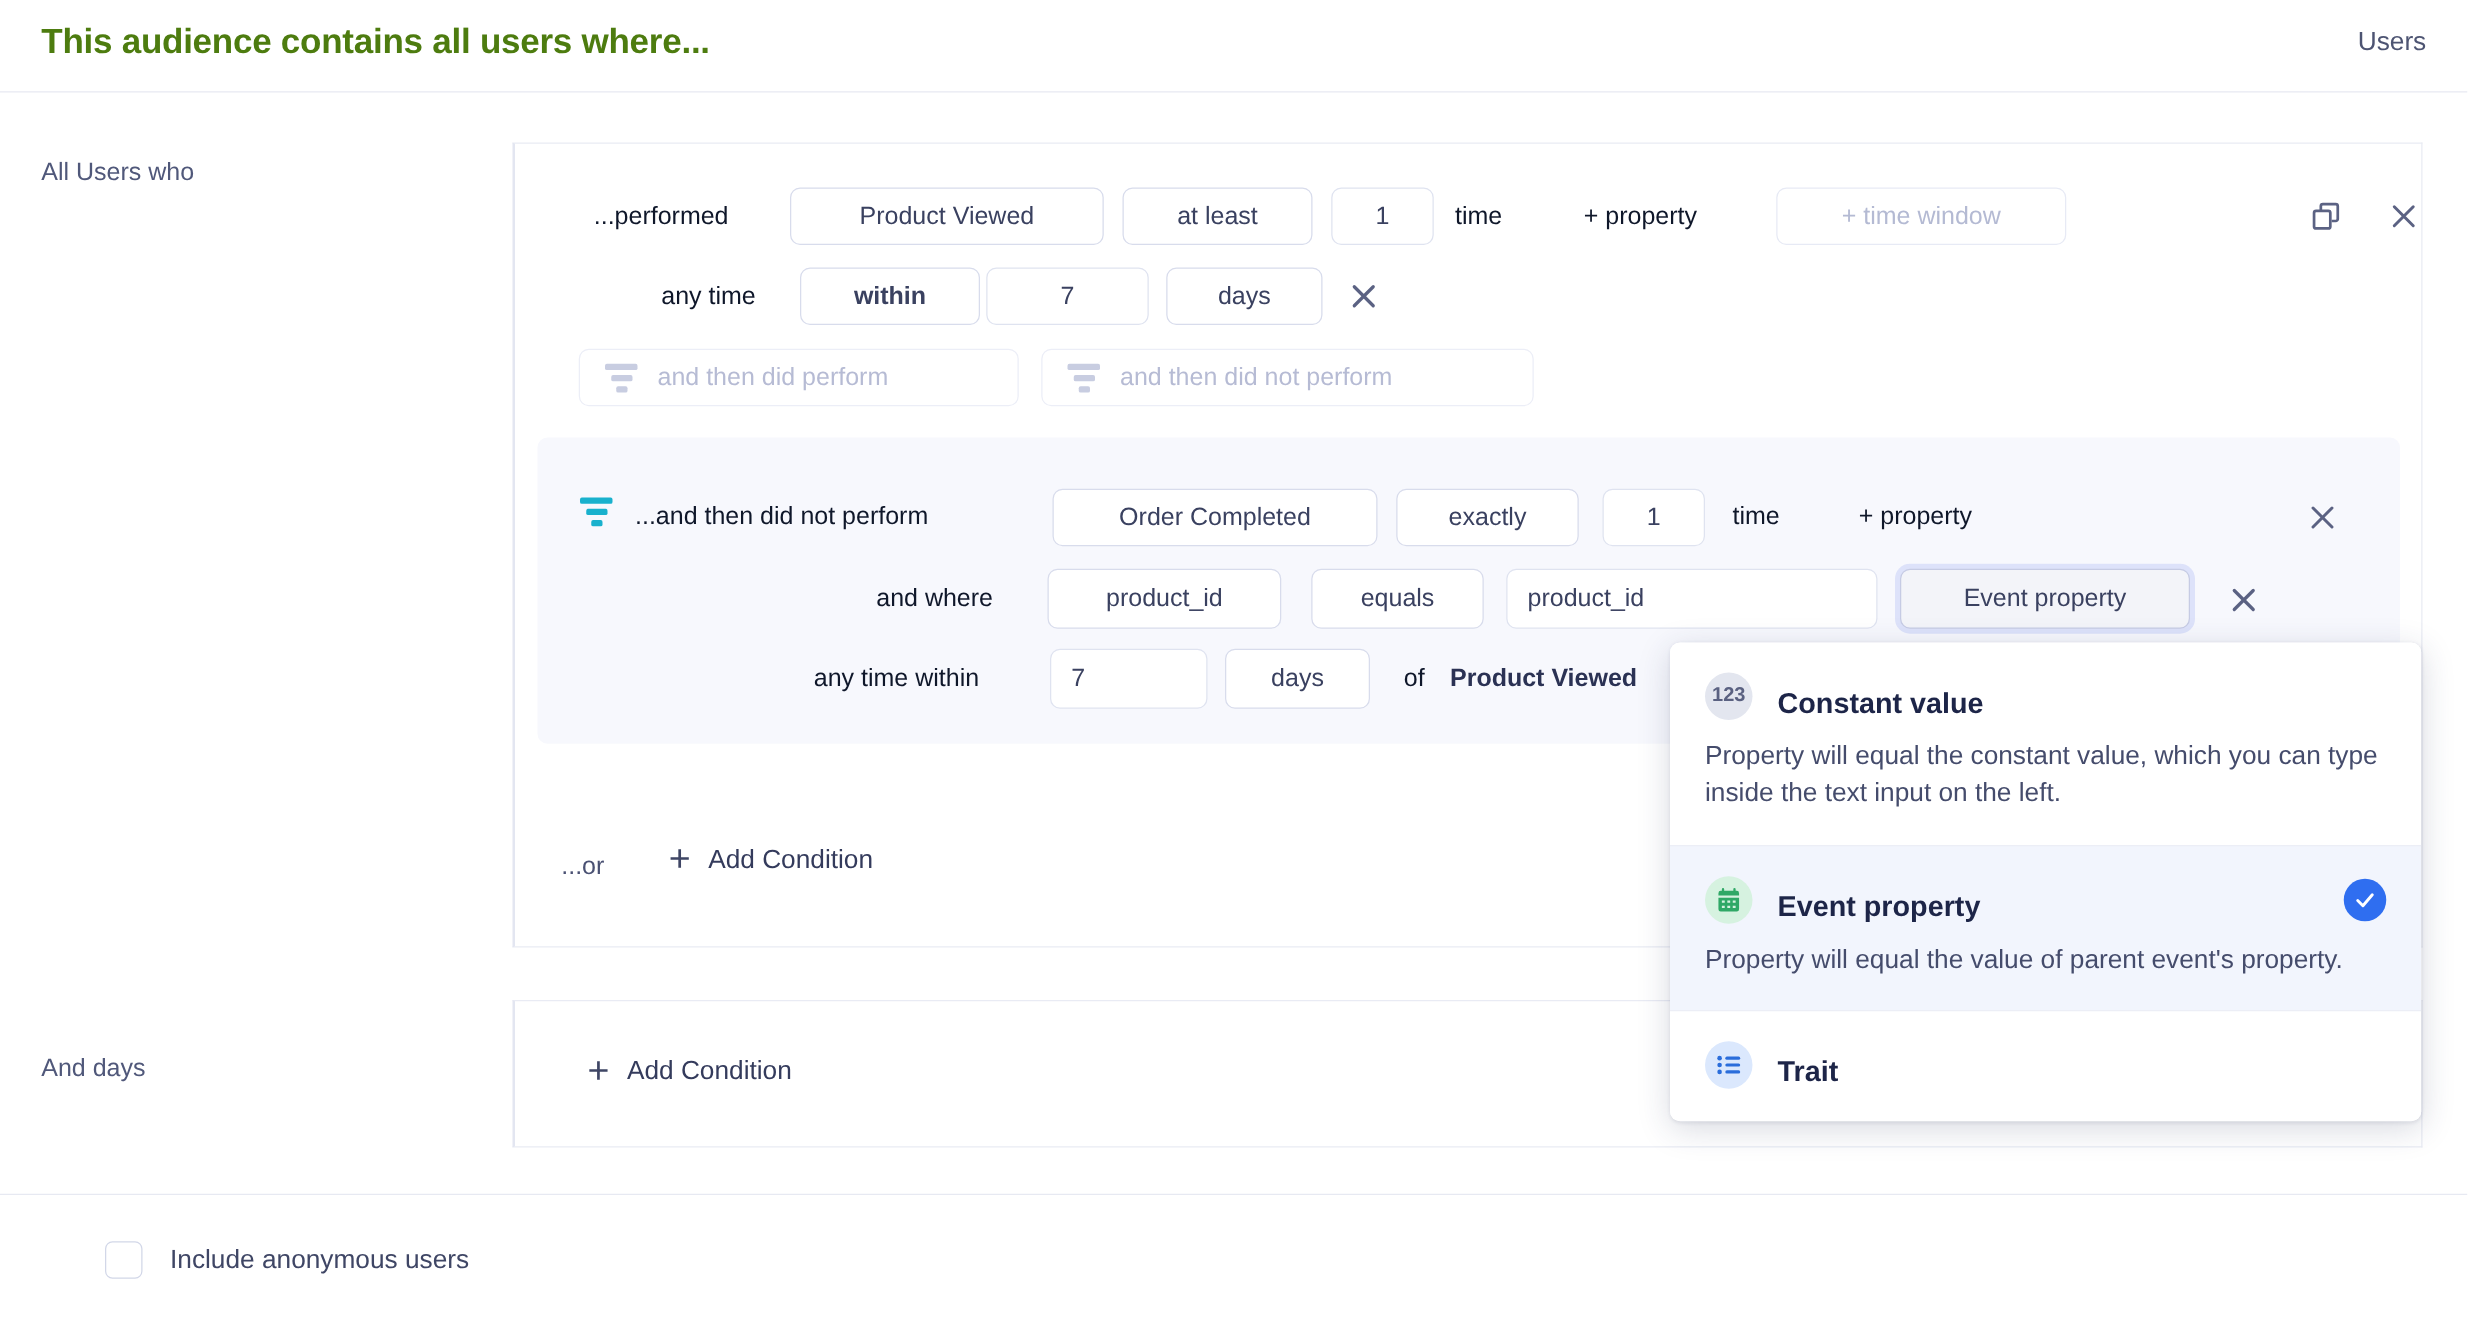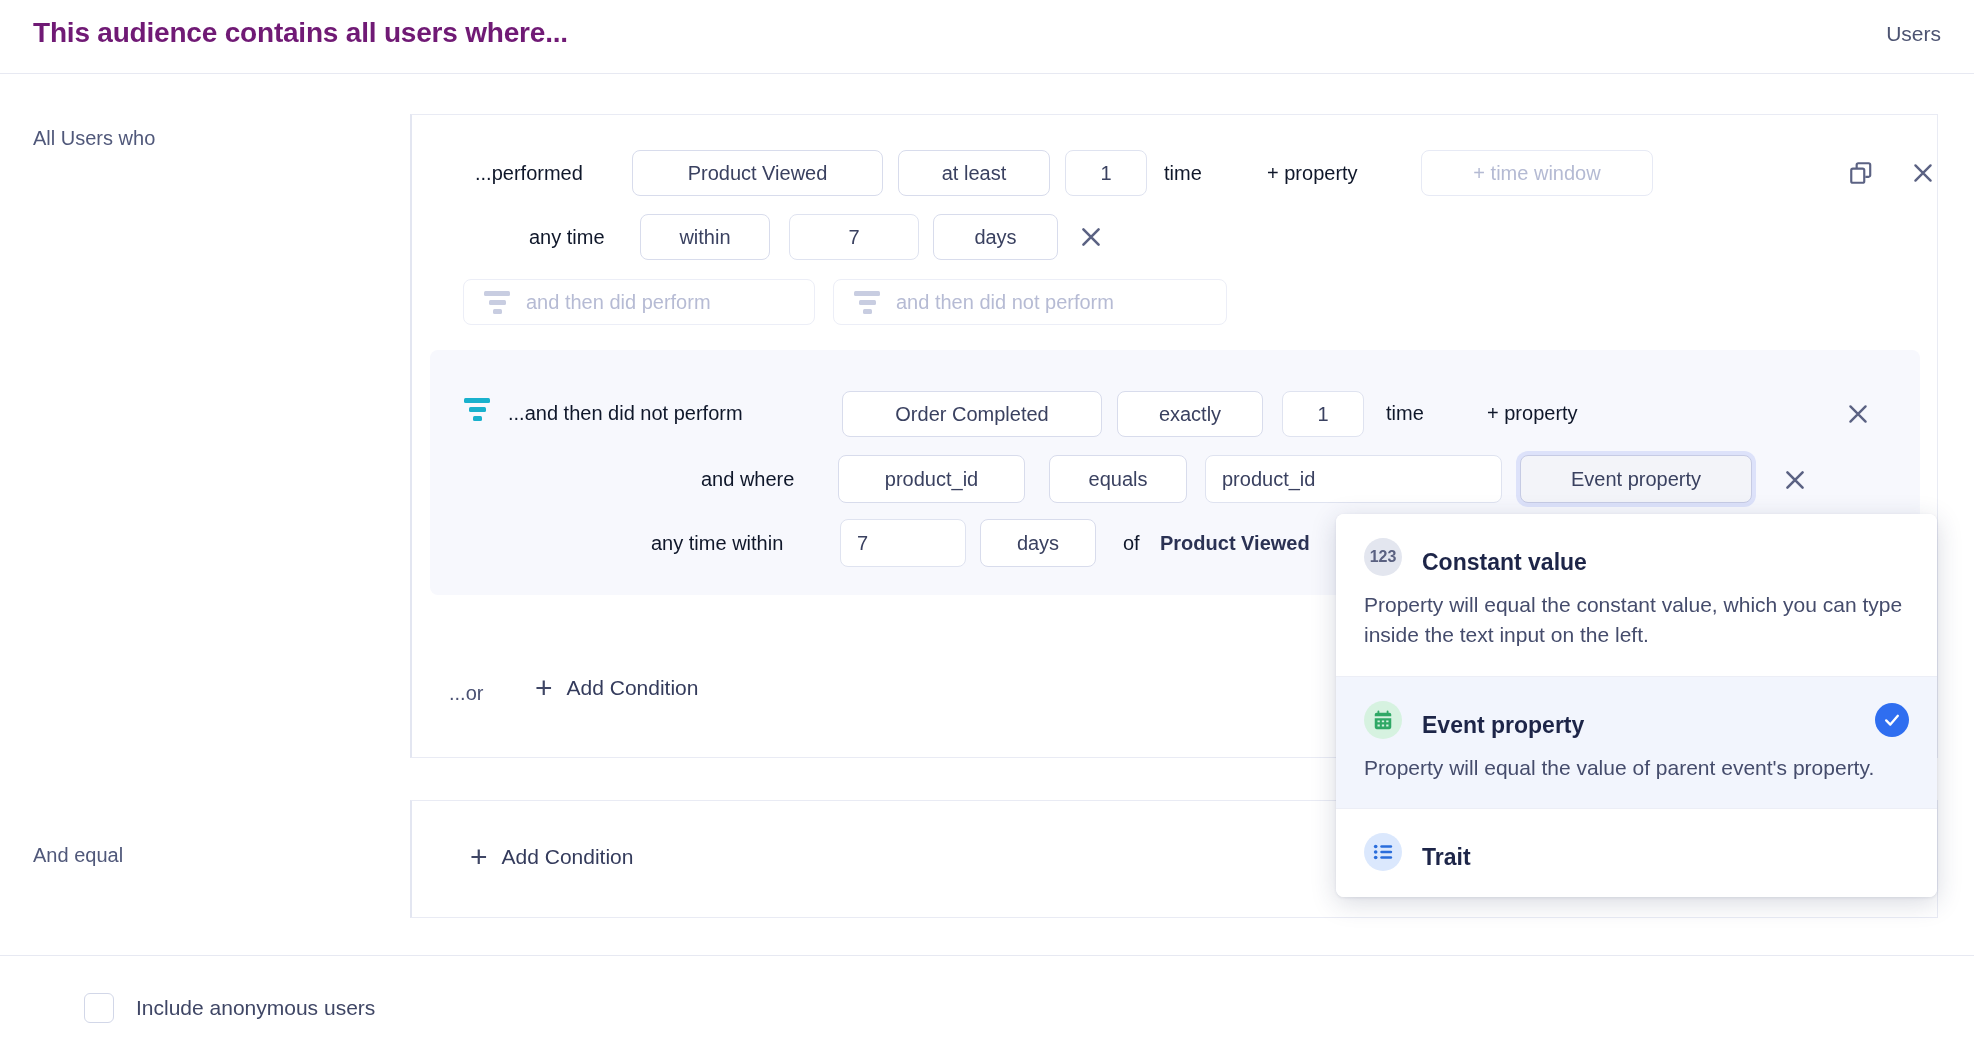--- a/index.html
+++ b/index.html
@@ -12,21 +12,21 @@
   }
   .page { position: relative; width: 1974px; height: 1054px; }
 
   
   .header {
     position: absolute; left: 0; top: 0; width: 1974px; height: 74px;
     border-bottom: 1px solid #e7e9f2;
   }
   .header-title {
     position: absolute; left: 33px; top: 17px;
-    font-size: 28px; font-weight: 700; color: #701a75;
+    font-size: 28px; font-weight: 700; color: #4d7c0f;
     letter-spacing: -0.2px;
   }
   .clone-link {
     position: absolute; right: 33px; top: 22px;
     font-size: 21px; color: #4d5472; cursor: pointer;
   }
 
   
   .left-label {
     position: absolute; left: 33px;
@@ -174,21 +174,21 @@
 <body>
 
 <div class="page">
 
   <div class="header">
     <div class="header-title">This audience contains all users where...</div>
     <div class="clone-link">Users</div>
   </div>
 
   <div class="left-label lbl-allusers">All Users who</div>
-  <div class="left-label lbl-andalso">And equal</div>
+  <div class="left-label lbl-andalso">And days</div>
 
   <div class="card card-1"></div>
 
   <div class="plain" style="left:475px; top:162px;">...performed</div>
   <div class="pill" style="left:632px; top:150px; width:251px; height:46px;">Product Viewed</div>
   <div class="pill" style="left:898px; top:150px; width:152px; height:46px;">at least</div>
   <div class="pill input" style="left:1065px; top:150px; width:82px; height:46px;">1</div>
   <div class="plain" style="left:1164px; top:162px;">time</div>
   <div class="plain" style="left:1267px; top:162px;">+ property</div>
   <div class="pill ghost" style="left:1421px; top:150px; width:232px; height:46px;">+ time window</div>
@@ -199,21 +199,21 @@
         <path d="M8 8V4.5A1.5 1.5 0 0 1 9.5 3H19a1.5 1.5 0 0 1 1.5 1.5V14a1.5 1.5 0 0 1-1.5 1.5h-3"></path>
       </svg>
   </div>
   <div class="iconbtn xicon" style="left:1910px; top:160px;">
     <svg viewBox="0 0 24 24">
         <path d="M5 5l14 14M19 5L5 19"></path>
       </svg>
   </div>
 
   <div class="plain" style="left:529px; top:226px;">any time</div>
-  <div class="pill" style="left:640px; top:214px; width:130px; height:46px;">within</div>
+  <div class="pill" style="left:640px; top:214px; width:144px; height:46px;font-weight:bold;">within</div>
   <div class="pill input" style="left:789px; top:214px; width:130px; height:46px;">7</div>
   <div class="pill" style="left:933px; top:214px; width:125px; height:46px;">days</div>
   <div class="iconbtn xicon small" style="left:1078px; top:224px;">
     <svg viewBox="0 0 24 24">
         <path d="M5 5l14 14M19 5L5 19"></path>
       </svg>
   </div>
 
   <div class="thenbtn" style="left:463px; top:279px; width:352px;">
     <span class="funnel grey">

